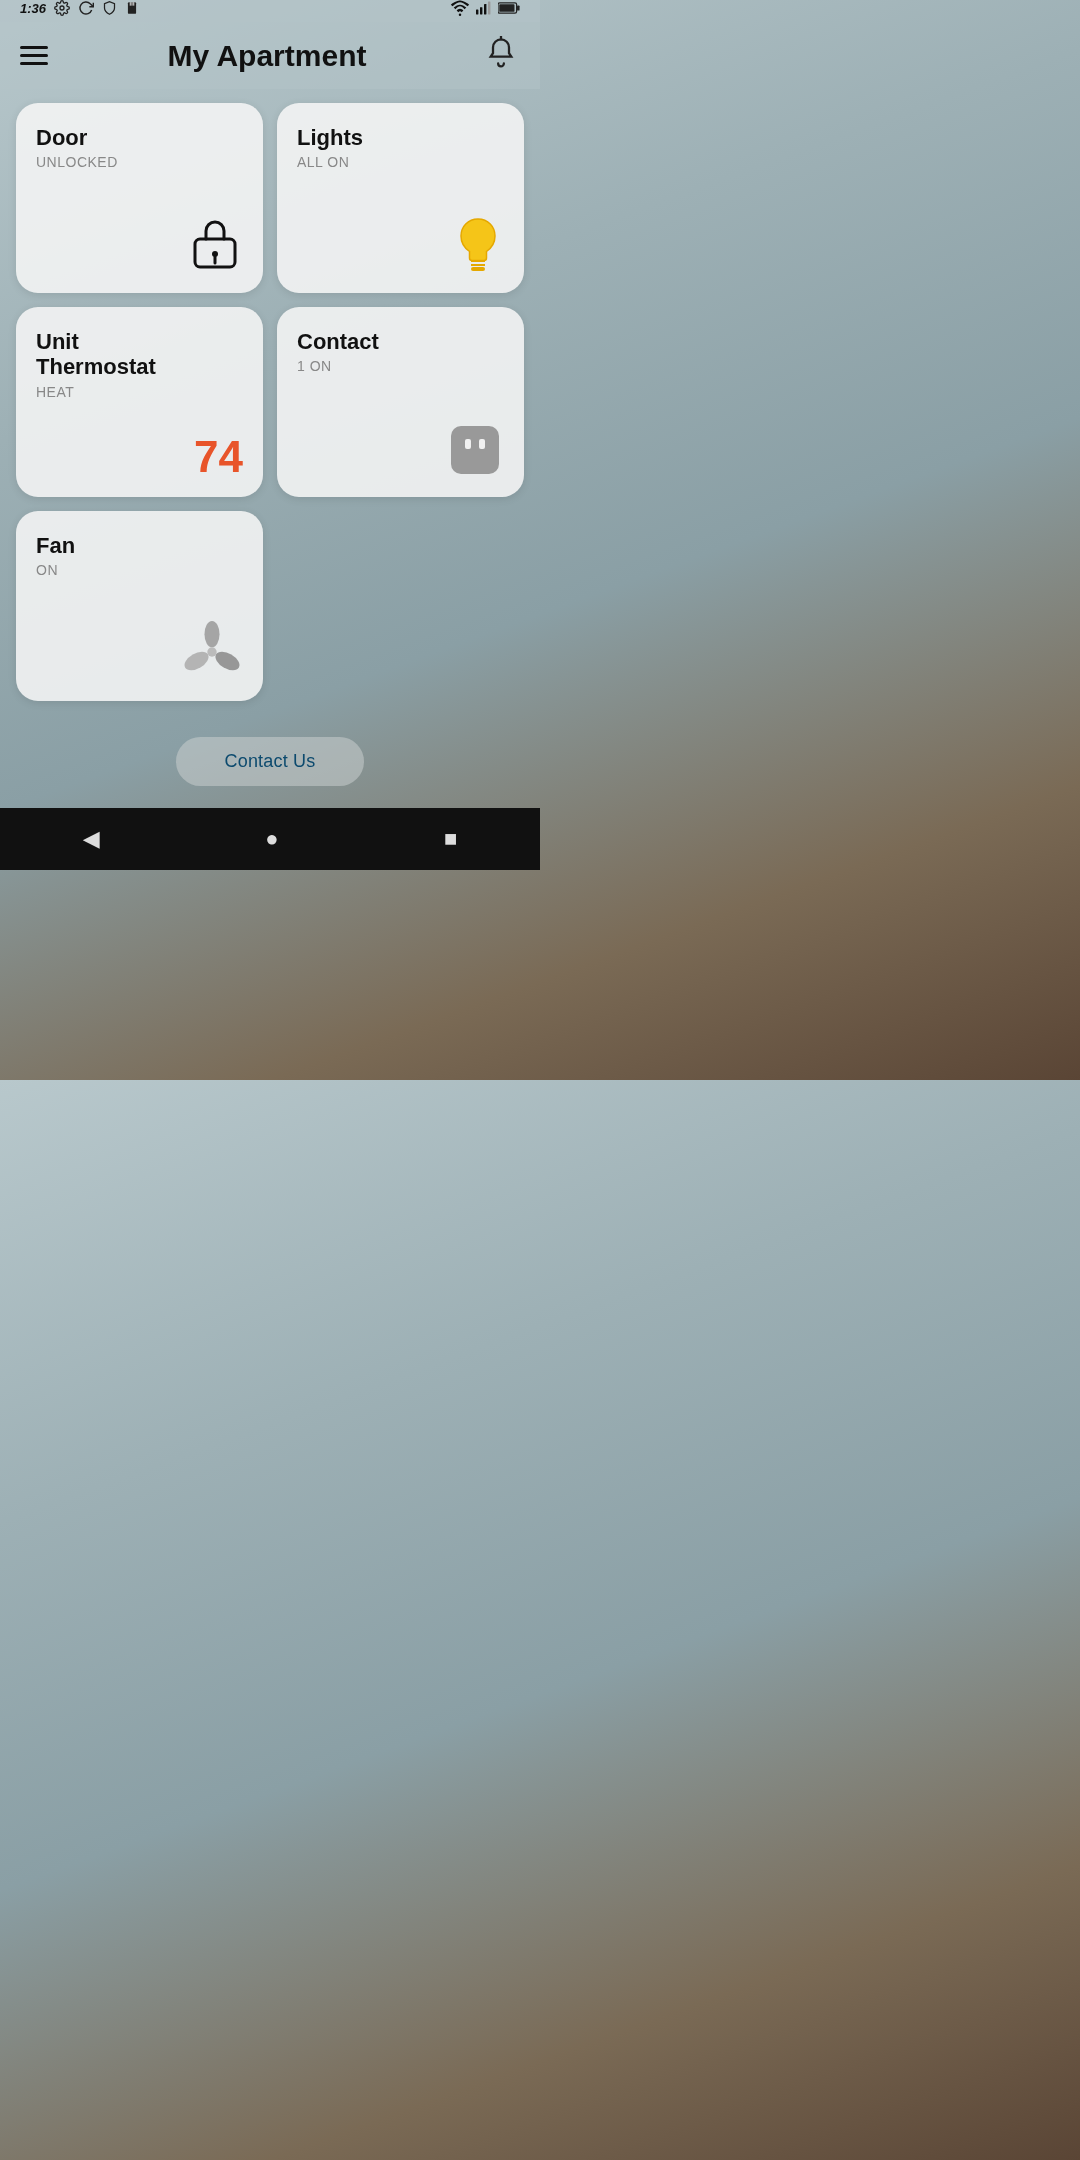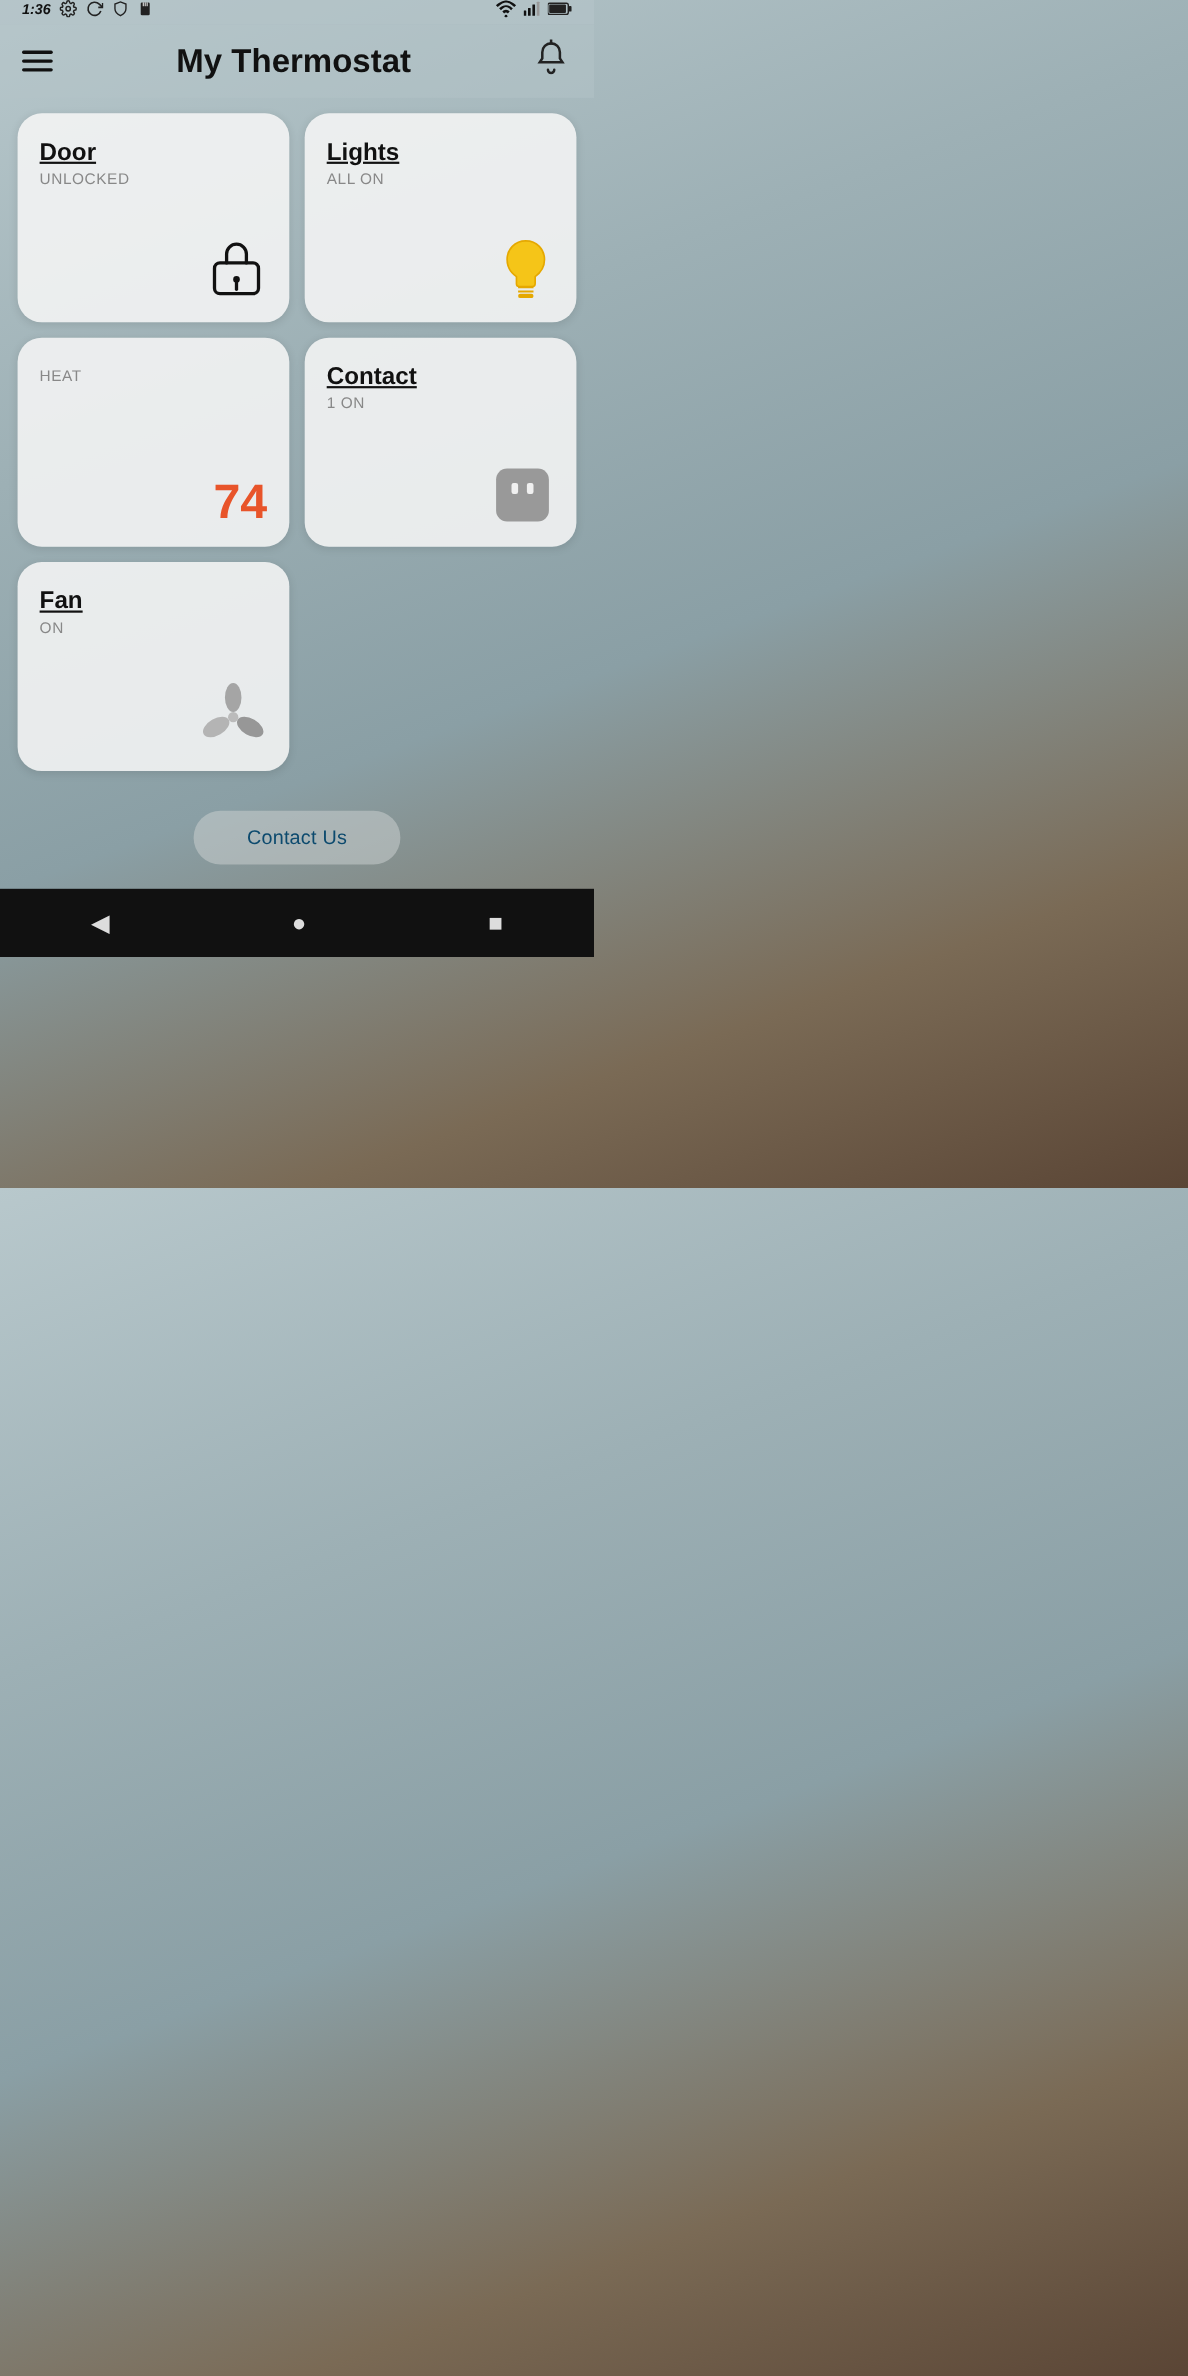--- a/index.html
+++ b/index.html
@@ -90,21 +90,20 @@
       min-height: 190px;
       position: relative;
       cursor: pointer;
       box-shadow: 0 2px 8px rgba(0,0,0,0.10);
     }
     .card-title {
       font-size: 22px;
       font-weight: 800;
       color: #111;
       line-height: 1.15;
-      text-decoration: underline;
     }
     .card-status {
       font-size: 14px;
       font-weight: 400;
       color: #888;
       letter-spacing: 0.5px;
       margin-top: 4px;
       text-transform: uppercase;
     }
     .card-icon-area {
@@ -239,21 +238,21 @@
     </svg>
   </div>
 </div>
 
 <div class="header">
   <div class="header-menu">
     <span></span>
     <span></span>
     <span></span>
   </div>
-  <div class="header-title">My Thermostat</div>
+  <div class="header-title">My Apartment</div>
   <div class="header-bell">
     <svg width="30" height="32" viewBox="0 0 26 28" fill="none" stroke="#222" stroke-width="2" stroke-linecap="round">
       <path d="M13 3a7 7 0 0 1 7 7v5l2 3H4l2-3v-5a7 7 0 0 1 7-7z"></path>
       <path d="M10.5 24a2.5 2.5 0 0 0 5 0"></path>
       <line x1="13" y1="0" x2="13" y2="3"></line>
     </svg>
   </div>
 </div>
 
 <div class="grid">
@@ -286,20 +285,21 @@
         <line x1="19" y1="46" x2="33" y2="46" stroke="#e5a800" stroke-width="2"></line>
         <line x1="19" y1="50" x2="33" y2="50" stroke="#e5a800" stroke-width="2"></line>
 
         <rect x="19" y="52" width="14" height="4" rx="2" fill="#e5a800"></rect>
       </svg>
     </div>
   </div>
 
   <div class="card">
     <div>
+      <div class="card-title">Unit<br>Thermostat</div>
       <div class="card-status">HEAT</div>
     </div>
     <div class="card-icon-area">
       <div class="thermo-number">74</div>
     </div>
   </div>
 
   <div class="card">
     <div>
       <div class="card-title">Contact</div>

